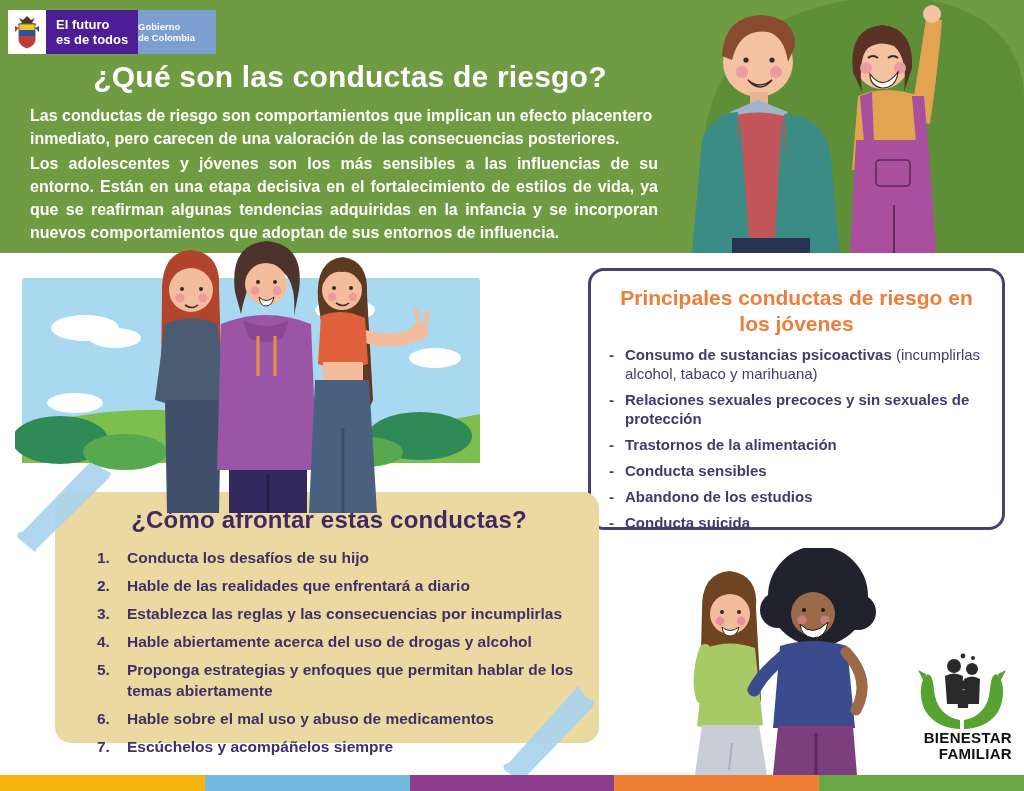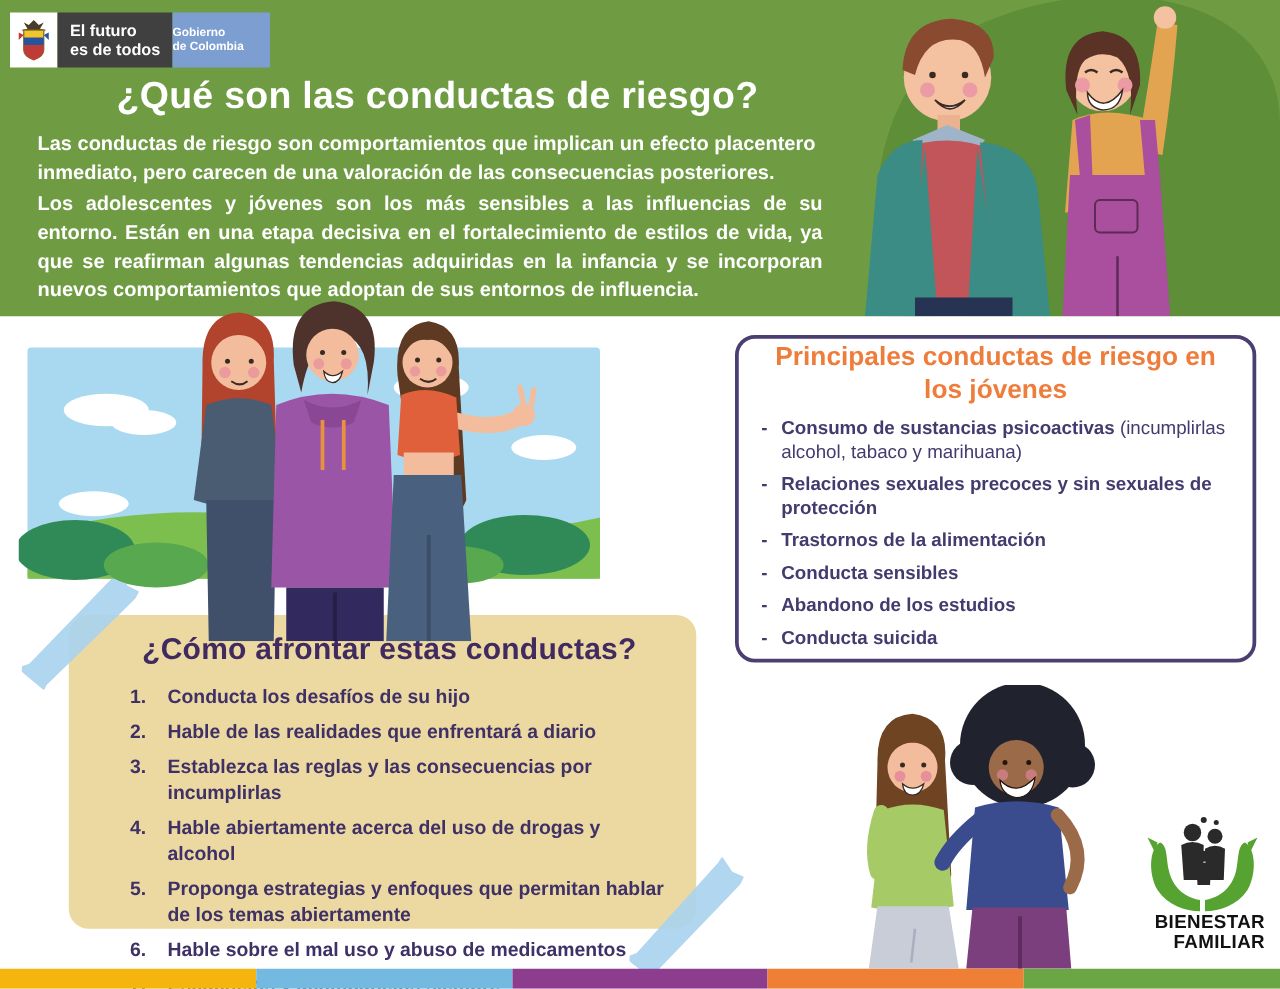--- a/index.html
+++ b/index.html
@@ -10,57 +10,57 @@
   }
   
   .green-band{
     position:absolute;left:0;top:0;width:1024px;height:253px;
     background:#6f9c43;overflow:hidden;
   }
   .header-illu{position:absolute;right:0;top:0;width:344px;height:253px;}
   
   .gov-bar{position:absolute;left:8px;top:10px;height:44px;display:flex;}
   .gov-crest{width:38px;height:44px;background:#ffffff;display:flex;align-items:center;justify-content:center;}
-  .gov-motto{width:92px;height:44px;background:#404040;color:#fff;display:flex;flex-direction:column;justify-content:center;padding-left:10px;box-sizing:border-box;}
+  .gov-motto{width:92px;height:44px;background:#4c1d95;color:#fff;display:flex;flex-direction:column;justify-content:center;padding-left:10px;box-sizing:border-box;}
   .gov-motto div{font-weight:bold;font-size:13px;line-height:15px;}
   .gov-col{width:78px;height:44px;background:#7d9ed1;color:#fff;display:flex;flex-direction:column;justify-content:center;box-sizing:border-box;}
   .gov-col div{font-weight:bold;font-size:9.5px;line-height:11px;}
   
   .band-title{
     position:absolute;left:0;top:60px;width:700px;text-align:center;
     color:#ffffff;font-size:30px;font-weight:bold;margin:0;letter-spacing:.2px;
   }
   .band-p{
     position:absolute;left:30px;width:628px;color:#ffffff;
     font-size:16px;font-weight:bold;line-height:23px;margin:0;
   }
   .band-p1{top:104px;}
   .band-p2{top:152px;text-align:justify;}
   
   .risk-card{
     position:absolute;left:588px;top:268px;width:417px;height:262px;
     background:#ffffff;border:3px solid #4b3e70;border-radius:16px;
-    box-sizing:border-box;padding:0 18px 0 18px;
+    box-sizing:border-box;padding:12px 18px 0 18px;
   }
   .risk-title{
     margin:2px 0 8px 0;text-align:center;color:#ee7d3b;
     font-size:21px;line-height:26px;font-weight:bold;
   }
   .risk-list{list-style:none;margin:0;padding:0;}
   .risk-list li{
     position:relative;padding-left:16px;margin-bottom:7px;
     color:#433a6e;font-size:15px;line-height:19px;font-weight:bold;
   }
   .risk-list .dash{position:absolute;left:0;top:0;}
   .risk-list .normal{font-weight:normal;}
   
   .cope-card{
-    position:absolute;left:55px;top:492px;width:502px;height:251px;
+    position:absolute;left:55px;top:492px;width:544px;height:251px;
     background:#ecd9a1;border-radius:16px;box-sizing:border-box;
-    padding:14px 20px 0 31px;
+    padding:14px 20px 0 24px;
   }
   .cope-title{
     margin:0 0 13px 0;text-align:center;color:#402a60;
     font-size:24px;font-weight:bold;letter-spacing:.2px;
   }
   .cope-list{list-style:none;margin:0;padding:0;}
   .cope-list li{
     position:relative;padding-left:48px;margin-bottom:7px;
     color:#3f3066;font-size:15.5px;line-height:21px;font-weight:bold;
   }

